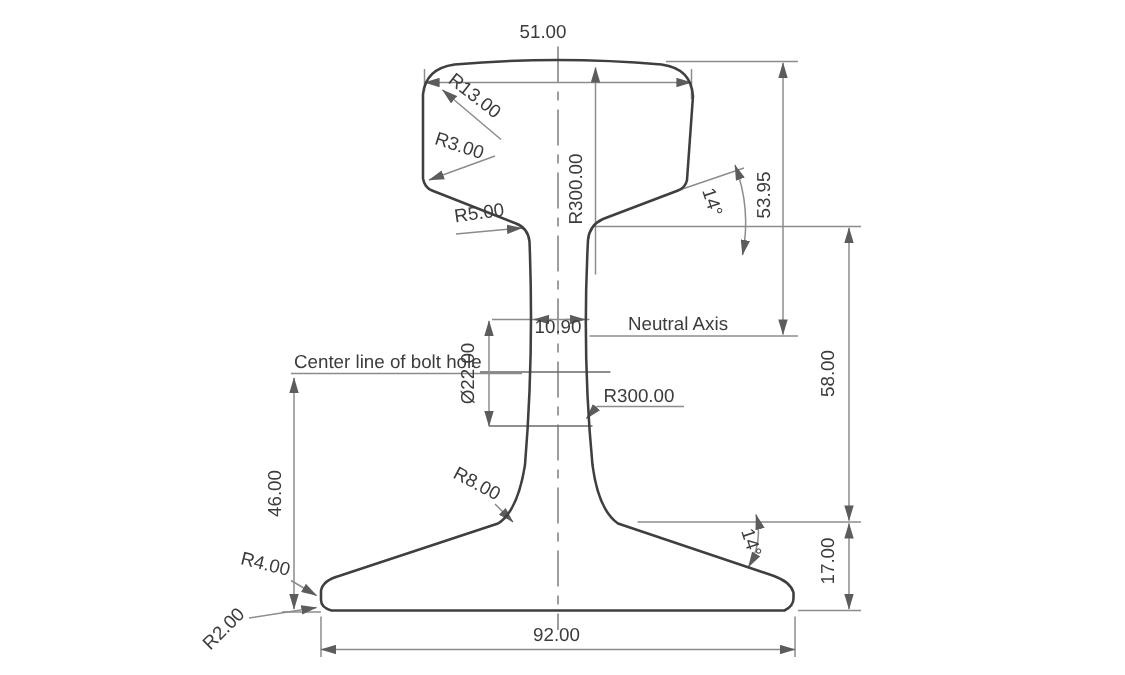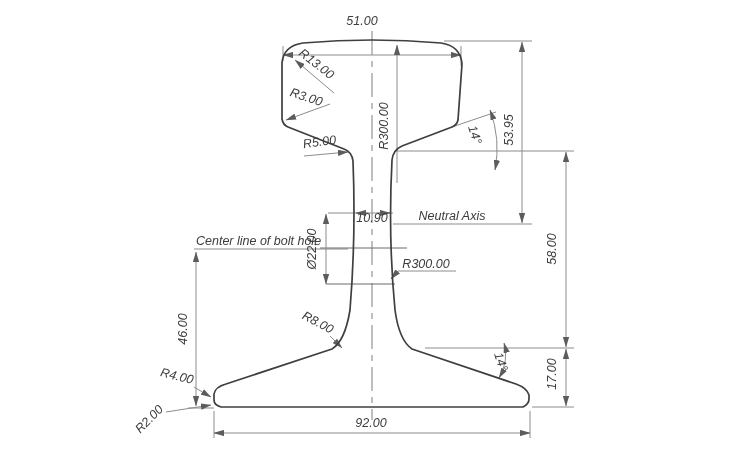--- a/index.html
+++ b/index.html
@@ -1,17 +1,17 @@
 <!DOCTYPE html>
 <html><head>
 <meta charset="utf-8">
 <style>
   html,body{margin:0;padding:0;background:#ffffff;}
   .stage{position:relative;width:750px;height:450px;background:#ffffff;overflow:hidden;
-         font-family:"Liberation Sans", sans-serif;font-style:italic;}
+         font-family:"Liberation Sans", sans-serif;}
   svg text{fill:#3c3c3c;font-family:"Liberation Sans", sans-serif;font-size:12.5px;}
   .outline{fill:none;stroke:#3f3f3f;stroke-width:1.7;stroke-linejoin:round;}
   .thin{stroke:#8c8c8c;stroke-width:1;fill:none;}
   .dim{stroke:#8c8c8c;stroke-width:1;fill:none;}
   .hole{stroke:#6a6a6a;stroke-width:1;fill:none;}
   .cl{stroke:#7e7e7e;stroke-width:1;fill:none;stroke-dasharray:24 6 6 6;}
 </style>
 </head>
 <body>
 

